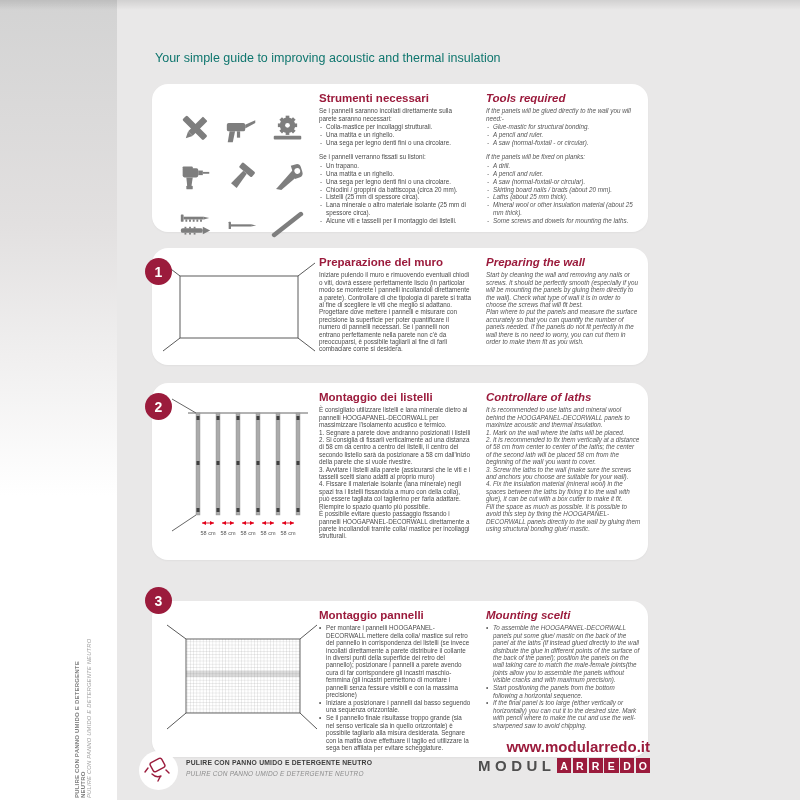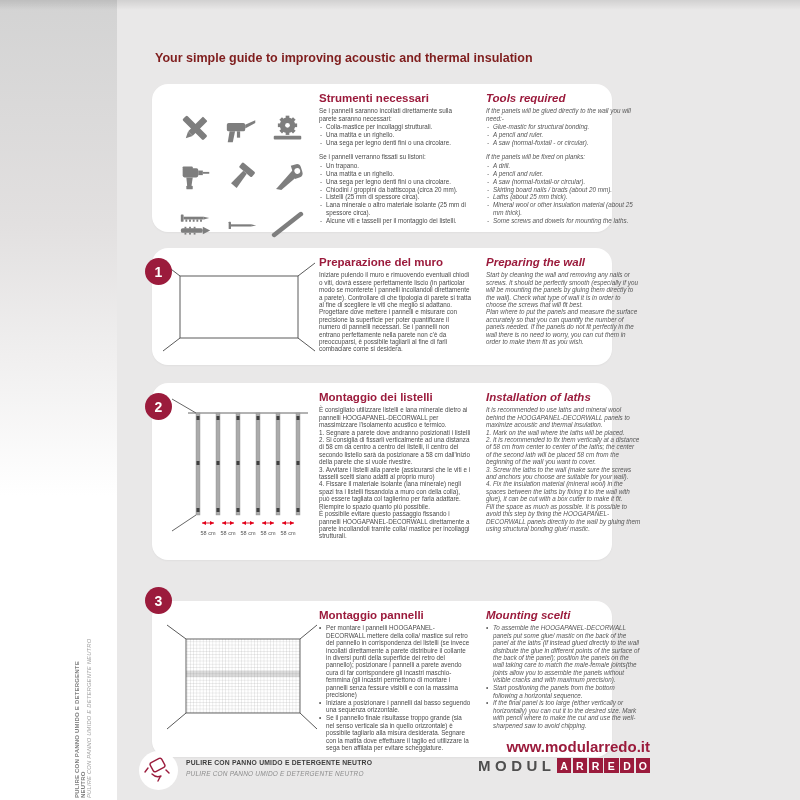--- a/index.html
+++ b/index.html
@@ -5,22 +5,22 @@
   html,body{margin:0;padding:0;}
   body{width:800px;height:800px;overflow:hidden;font-family:"Liberation Sans",sans-serif;}
   .canvas{position:relative;width:800px;height:800px;background:#e9e8e8;overflow:hidden;}
   .canvas::before{content:"";position:absolute;left:0;top:0;right:0;height:10px;
     background:linear-gradient(rgba(0,0,0,.10),rgba(0,0,0,0));pointer-events:none;z-index:9;}
   .left-strip{position:absolute;left:0;top:0;width:117px;height:800px;
     background:linear-gradient(180deg,#d3d3d3 0%,#e2e0e0 28%,#ffffff 62%,#ffffff 100%);}
   .page-title{position:absolute;left:155px;top:33px;width:520px;margin:0;
     font-size:14.5px;font-weight:bold;color:#9B1B3C;letter-spacing:-.1px;}
   .page-subtitle{position:absolute;left:155px;top:51px;width:520px;margin:0;
-    font-size:12.5px;font-weight:bold;color:#7f1d1d;}
-  .card{position:absolute;left:152px;width:460px;background:#fff;border-radius:16px;
+    font-size:12.5px;font-weight:normal;color:#0f766e;}
+  .card{position:absolute;left:152px;width:496px;background:#fff;border-radius:16px;
     box-shadow:0 1px 2px rgba(0,0,0,.04);}
   .card-tools{top:84px;height:148px;}
   .card-s1{top:248px;height:117px;}
   .card-s2{top:383px;height:177px;}
   .card-s3{top:577px;height:156px;margin-top:24px;}
   .col{position:absolute;top:11px;width:152px;font-size:6.3px;line-height:7.4px;color:#4a4a4a;}
   .col.it{left:167px;}
   .col.en{left:334px;width:155px;font-style:italic;color:#565656;}
   .col h3{margin:0 0 5px;font-size:11.5px;font-weight:bold;color:#9B1B3C;}
   .col.en h3{font-style:italic;}
@@ -283,21 +283,21 @@
     <div class="col it">
       <h3>Montaggio dei listelli</h3>
       <div class="body-text">È consigliato utilizzare listelli e lana minerale dietro ai pannelli HOOGAPANEL-DECORWALL per massimizzare l'isolamento acustico e termico.
 1. Segnare a parete dove andranno posizionati i listelli
 2. Si consiglia di fissarli verticalmente ad una distanza di 58 cm da centro a centro dei listelli, il centro del secondo listello sarà da posizionare a 58 cm dall'inizio della parete che si vuole rivestire.
 3. Avvitare i listelli alla parete (assicurarsi che le viti e i tasselli scelti siano adatti al proprio muro)
 4. Fissare il materiale isolante (lana minerale) negli spazi tra i listelli fissandola a muro con della colla), può essere tagliata col taglierino per farla adattare. Riempire lo spazio quanto più possibile.
 È possibile evitare questo passaggio fissando i pannelli HOOGAPANEL-DECORWALL direttamente a parete incollandoli tramite colla/ mastice per incollaggi strutturali.</div>
     </div>
     <div class="col en">
-      <h3>Installation of laths</h3>
+      <h3>Controllare of laths</h3>
       <div class="body-text">It is recommended to use laths and mineral wool behind the HOOGAPANEL-DECORWALL panels to maximize acoustic and thermal insulation.
 1. Mark on the wall where the laths will be placed.
 2. It is recommended to fix them vertically at a distance of 58 cm from center to center of the laths; the center of the second lath will be placed 58 cm from the beginning of the wall you want to cover.
 3. Screw the laths to the wall (make sure the screws and anchors you choose are suitable for your wall).
 4. Fix the insulation material (mineral wool) in the spaces between the laths by fixing it to the wall with glue), it can be cut with a box cutter to make it fit.
 Fill the space as much as possible. It is possible to avoid this step by fixing the HOOGAPANEL-DECORWALL panels directly to the wall by gluing them using structural bonding glue/ mastic.</div>
     </div>
   </section>
 
   <section class="card card-s3">

